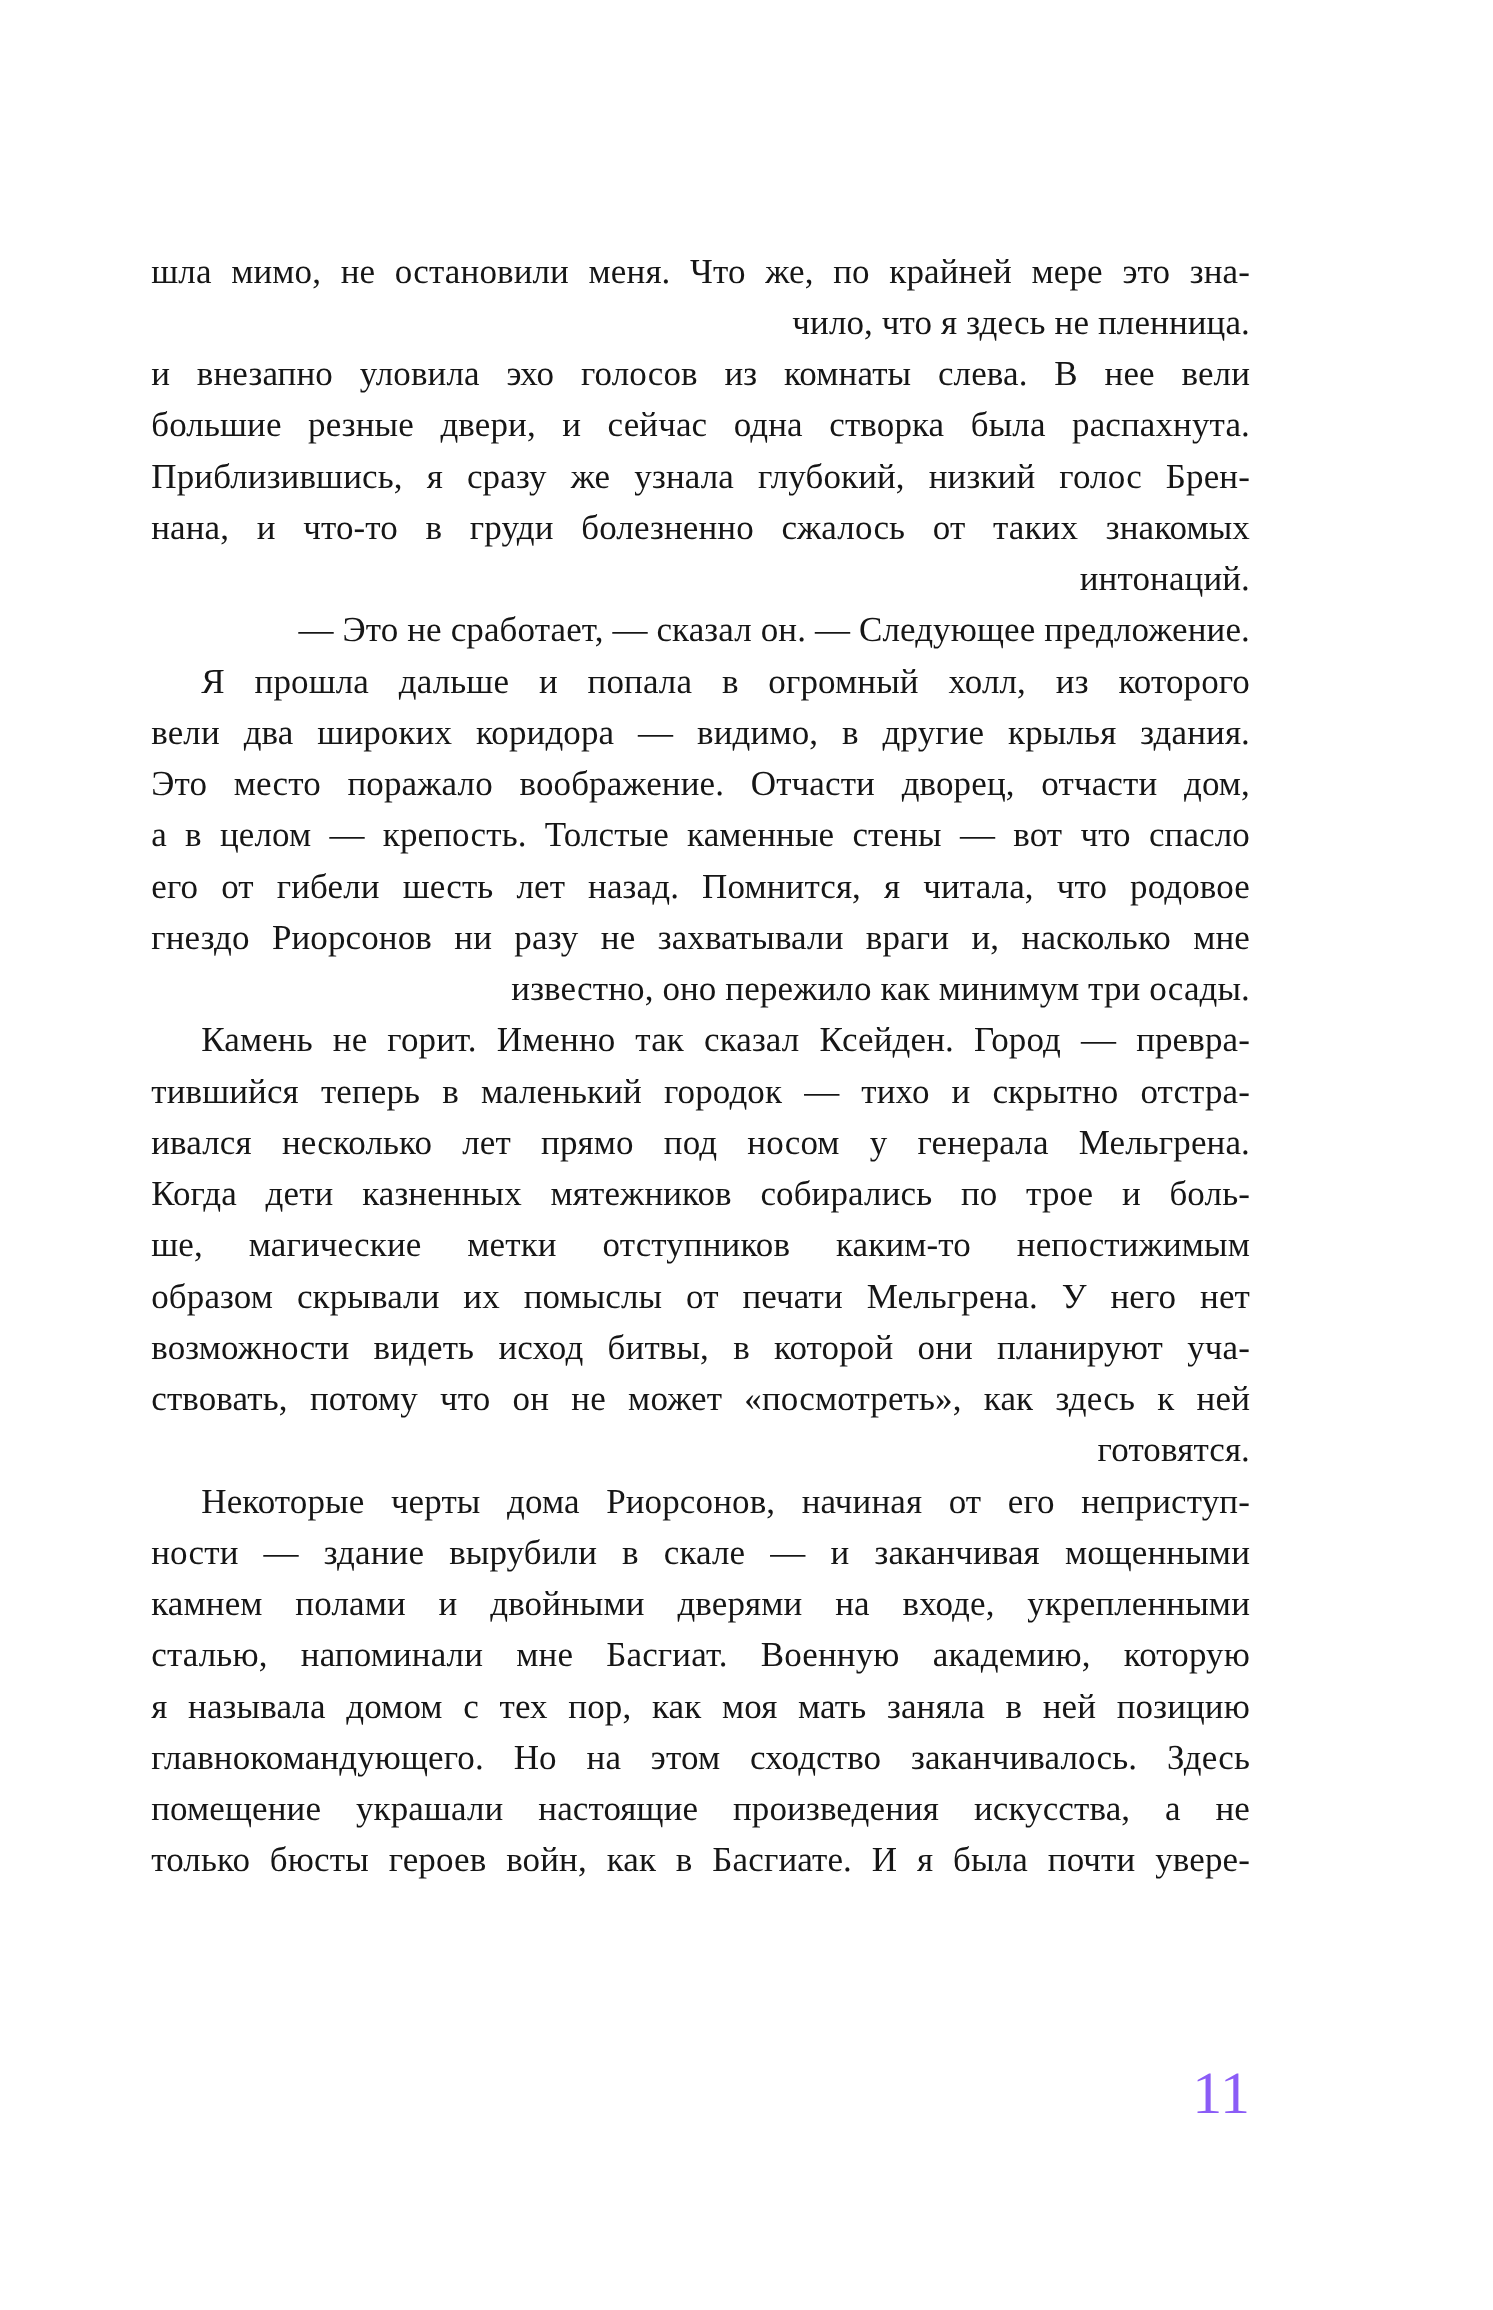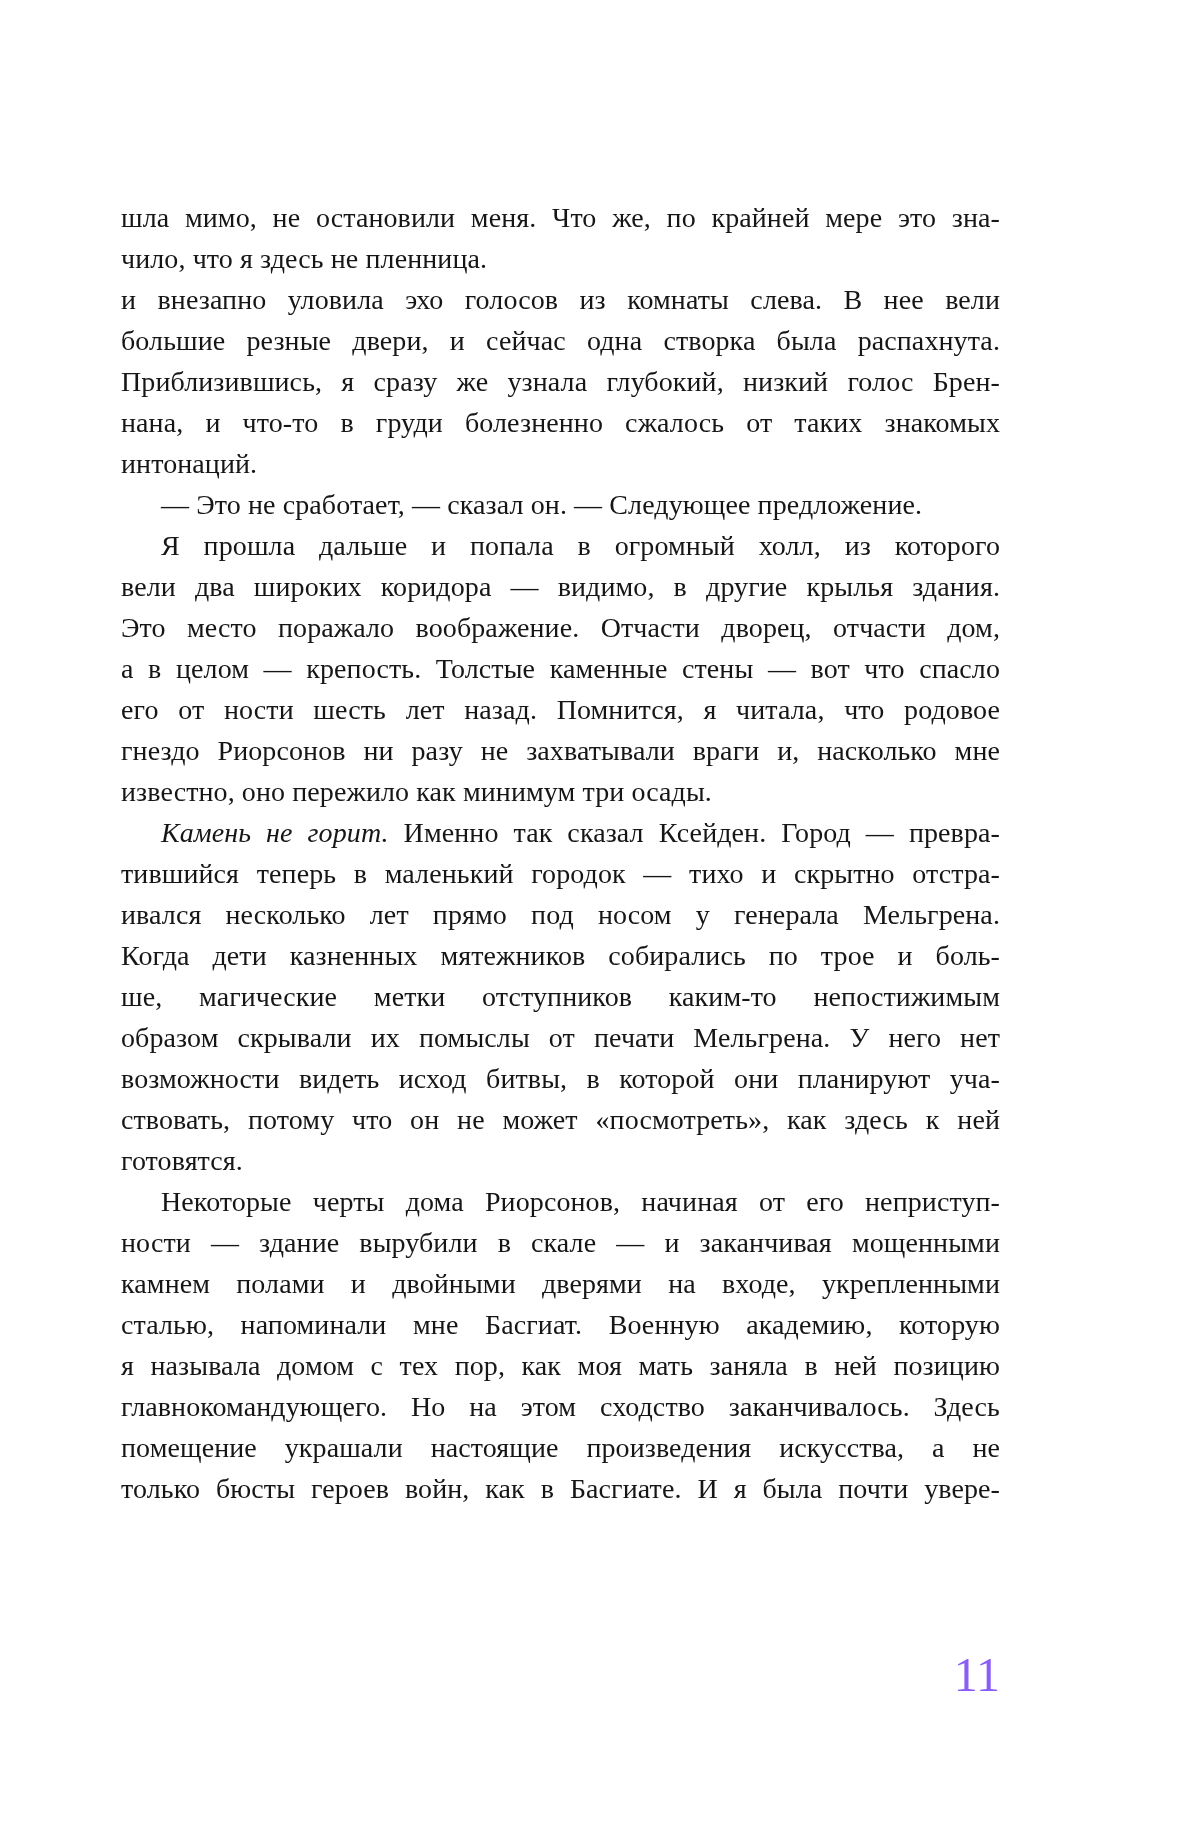--- a/index.html
+++ b/index.html
@@ -22,32 +22,32 @@
     top: 197px;
     width: 879px;
     font-size: 28px;
     line-height: 41px;
     font-weight: 400;
     letter-spacing: 0.1px;
   }
   .para { margin: 0; padding: 0; }
   .line {
     height: 41px;
-    text-align: left;
+    text-align: right;
     white-space: normal;
     overflow: visible;
   }
   .line.just {
     text-align: justify;
     text-align-last: justify;
   }
   .line.indent {
     text-indent: 40px;
   }
-  .it { font-style: italic; }
+  .it { }
   .folio {
     position: absolute;
     top: 1651px;
     right: 194px;
     font-size: 48px;
     line-height: 48px;
     color: #8b5cf6;
     text-align: right;
   }
 </style>
@@ -68,21 +68,21 @@
         <div class="line"><span>интонаций.</span></div>
       </div>
       <div class="para">
         <div class="line indent"><span>— Это не сработает, — сказал он. — Следующее предложение.</span></div>
       </div>
       <div class="para">
         <div class="line indent just"><span>Я прошла дальше и попала в огромный холл, из которого</span></div>
         <div class="line just"><span>вели два широких коридора — видимо, в другие крылья здания.</span></div>
         <div class="line just"><span>Это место поражало воображение. Отчасти дворец, отчасти дом,</span></div>
         <div class="line just"><span>а в целом — крепость. Толстые каменные стены — вот что спасло</span></div>
-        <div class="line just"><span>его от ности шесть лет назад. Помнится, я читала, что родовое</span></div>
+        <div class="line just"><span>его от гибели шесть лет назад. Помнится, я читала, что родовое</span></div>
         <div class="line just"><span>гнездо Риорсонов ни разу не захватывали враги и, насколько мне</span></div>
         <div class="line"><span>известно, оно пережило как минимум три осады.</span></div>
       </div>
       <div class="para">
         <div class="line indent just"><span class="it">Камень не горит.</span><span> Именно так сказал Ксейден. Город — превра-</span></div>
         <div class="line just"><span>тившийся теперь в маленький городок — тихо и скрытно отстра-</span></div>
         <div class="line just"><span>ивался несколько лет прямо под носом у генерала Мельгрена.</span></div>
         <div class="line just"><span>Когда дети казненных мятежников собирались по трое и боль-</span></div>
         <div class="line just"><span>ше, магические метки отступников каким-то непостижимым</span></div>
         <div class="line just"><span>образом скрывали их помыслы от печати Мельгрена. У него нет</span></div>

